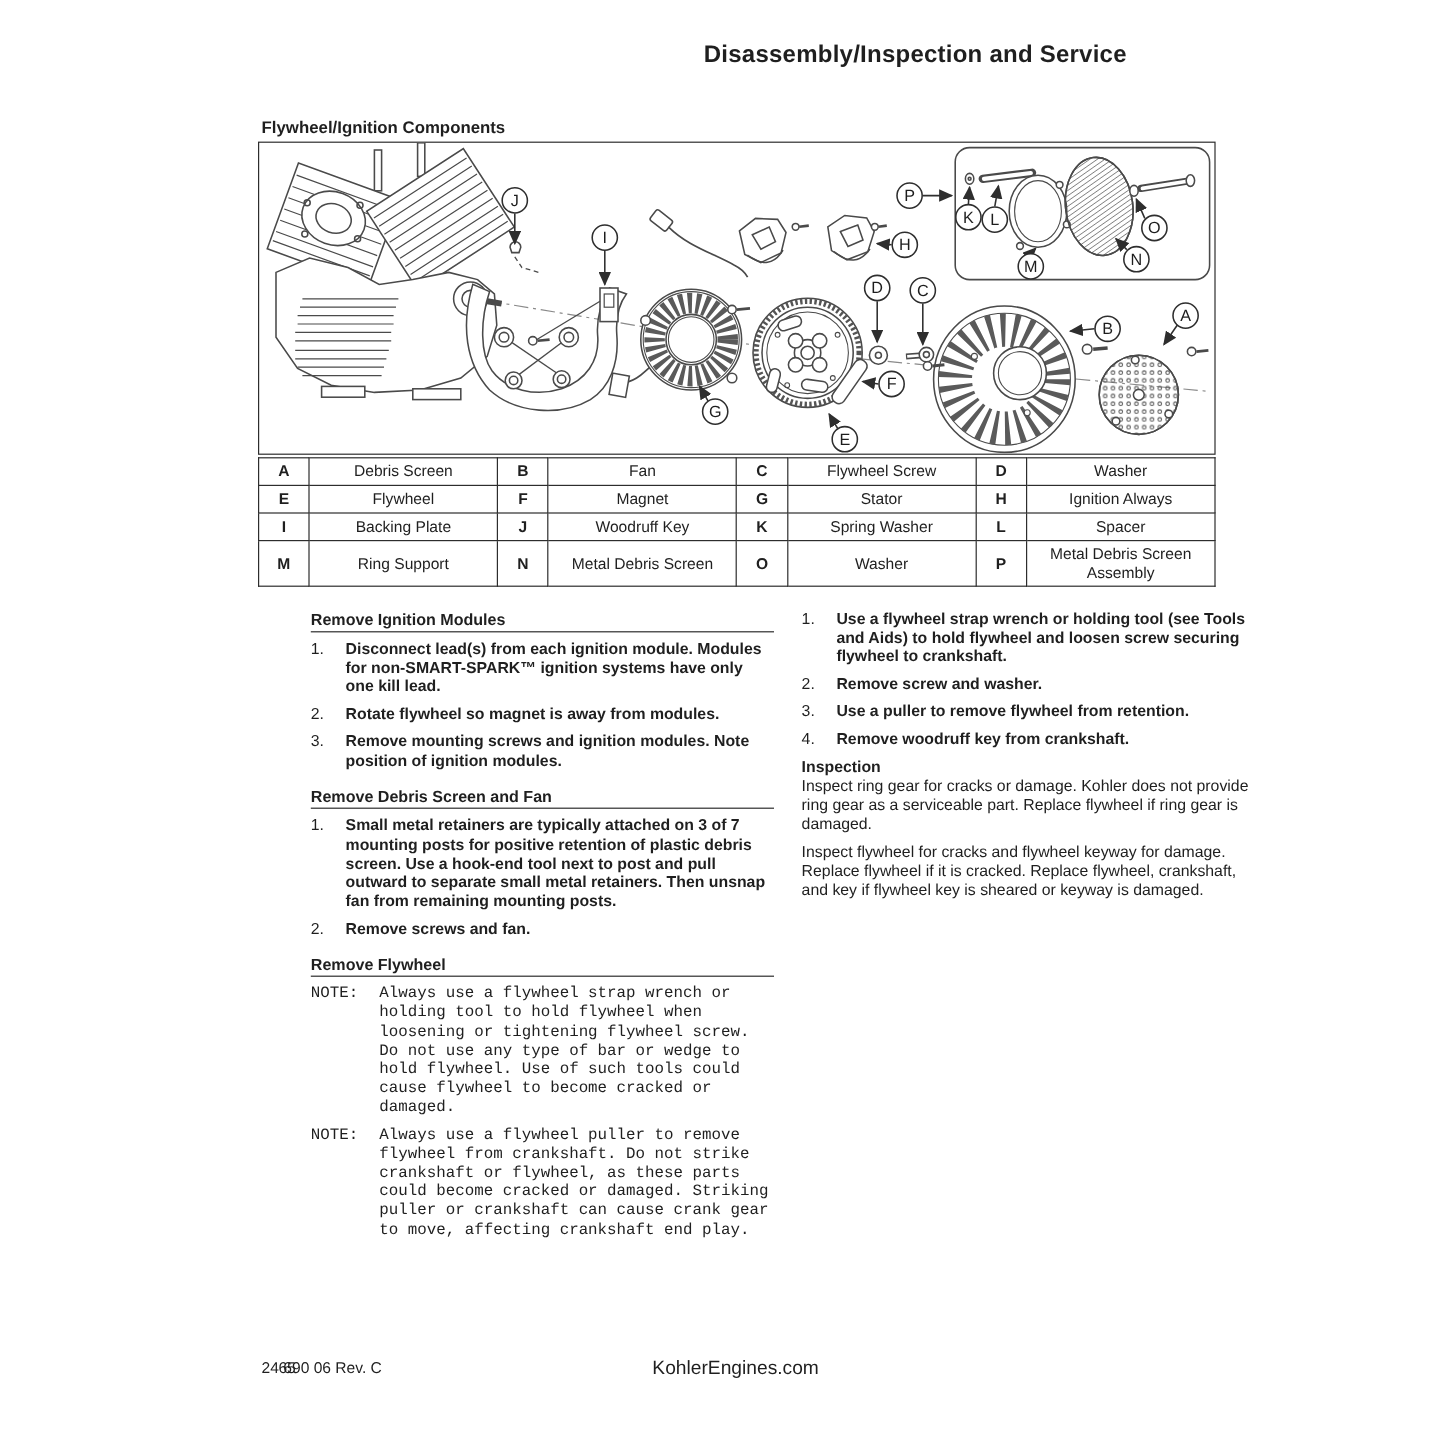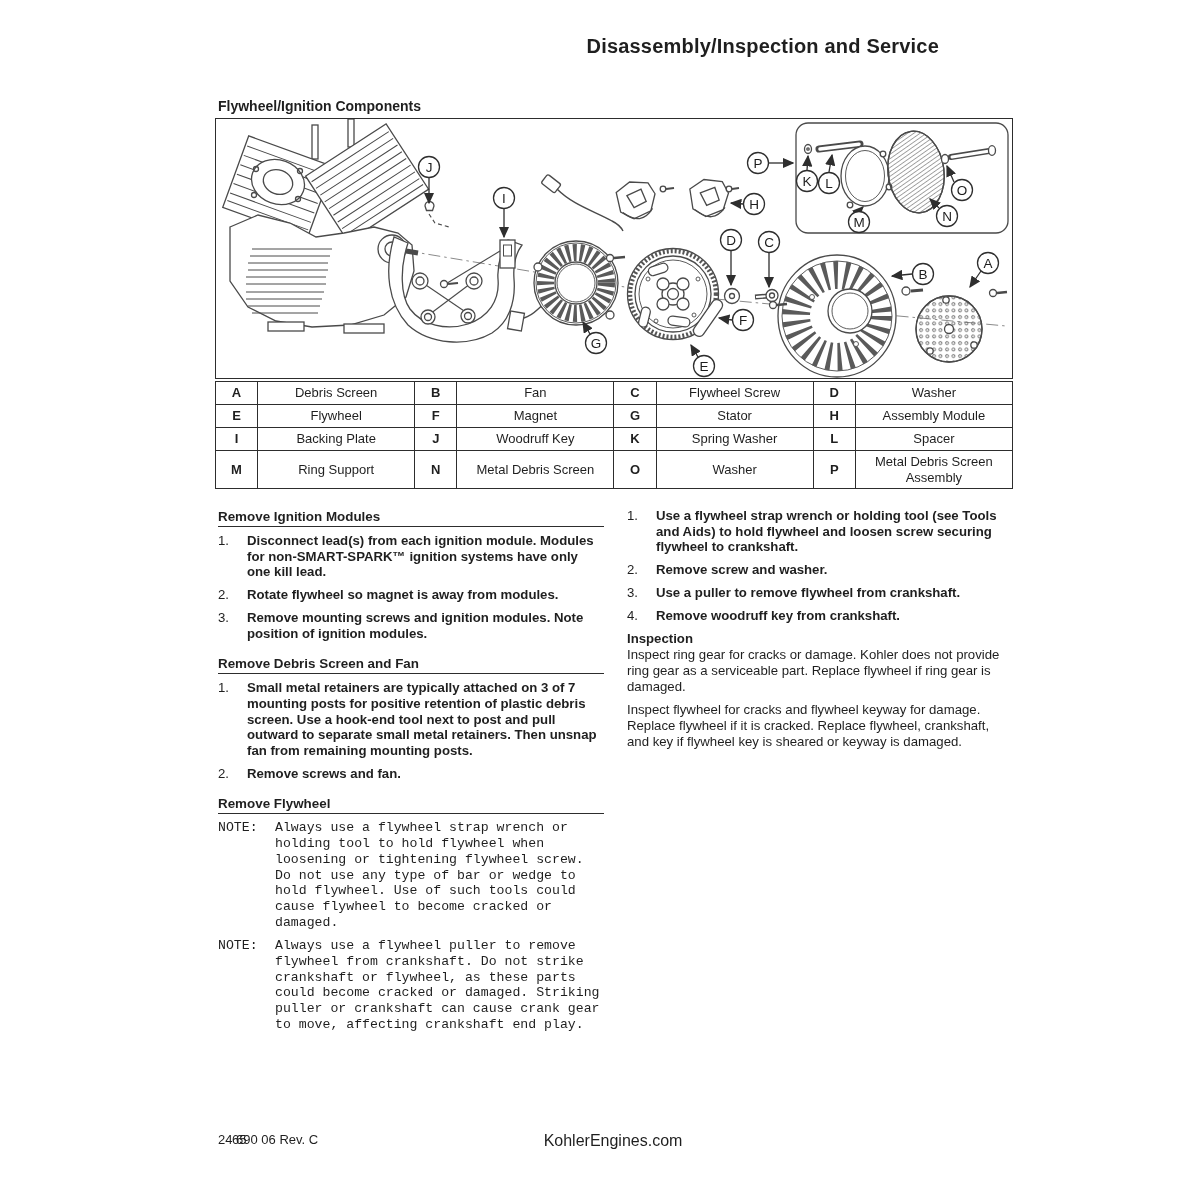--- a/index.html
+++ b/index.html
@@ -5,21 +5,21 @@
   html,body{margin:0;padding:0;background:#fff;}
   .page{position:relative;width:1128px;height:1200px;background:#fff;overflow:hidden;
         font-family:"Liberation Sans", sans-serif;color:#1f1f1f;}
   .doc-title{position:absolute;top:35px;right:189px;font-size:20px;font-weight:bold;letter-spacing:.2px;}
   .fig-title{position:absolute;left:218px;top:98px;font-size:14px;font-weight:bold;text-align:right;}
   .diagram-frame{position:absolute;left:215px;top:118px;width:796px;height:259px;border:1.4px solid #2d2d2d;background:#fff;}
   .diagram-frame svg{display:block;width:100%;height:100%;}
   table.parts{position:absolute;left:215px;top:381px;width:798px;border-collapse:collapse;table-layout:fixed;font-size:13px;}
   table.parts td{border:1.4px solid #2d2d2d;text-align:center;vertical-align:middle;padding:2px 4px;line-height:1.18;}
   table.parts td.k{font-weight:bold;}
-  .col{position:absolute;top:508px;font-size:13.2px;line-height:15.7px;}
+  .col{position:absolute;top:508px;font-size:13.2px;line-height:15.7px;margin-left:41px;}
   .col.left{left:218px;width:386px;}
   .col.right{left:627px;width:384px;}
   .sec-head{font-weight:bold;font-size:13.4px;line-height:17px;border-bottom:1.6px solid #2d2d2d;
             padding-bottom:1px;margin:0 0 6px 0;}
   .sec{margin-bottom:14px;}
   .li{display:flex;margin-bottom:7px;}
   .li .num{flex:0 0 29px;}
   .li .txt{flex:1;font-weight:bold;}
   .note{display:flex;margin-bottom:8px;font-family:Liberation Mono, monospace;}
   .note .nlab{flex:0 0 57px;}
@@ -327,21 +327,21 @@
       <td>Washer</td>
     </tr>
     <tr style="height:23px">
       <td class="k">E</td>
       <td>Flywheel</td>
       <td class="k">F</td>
       <td>Magnet</td>
       <td class="k">G</td>
       <td>Stator</td>
       <td class="k">H</td>
-      <td>Assembly Module</td>
+      <td>Ignition Always</td>
     </tr>
     <tr style="height:23px">
       <td class="k">I</td>
       <td>Backing Plate</td>
       <td class="k">J</td>
       <td>Woodruff Key</td>
       <td class="k">K</td>
       <td>Spring Washer</td>
       <td class="k">L</td>
       <td>Spacer</td>
@@ -403,21 +403,21 @@
     <div class="li">
       <span class="num">1.</span>
       <span class="txt">Use a flywheel strap wrench or holding tool (see Tools and Aids) to hold flywheel and loosen screw securing flywheel to crankshaft.</span>
     </div>
     <div class="li">
       <span class="num">2.</span>
       <span class="txt">Remove screw and washer.</span>
     </div>
     <div class="li">
       <span class="num">3.</span>
-      <span class="txt">Use a puller to remove flywheel from crankshaft.</span>
+      <span class="txt">Use a puller to remove flywheel from retention.</span>
     </div>
     <div class="li">
       <span class="num">4.</span>
       <span class="txt">Remove woodruff key from crankshaft.</span>
     </div>
     <div class="insp-head">Inspection</div>
     <p class="para">Inspect ring gear for cracks or damage. Kohler does not provide ring gear as a serviceable part. Replace flywheel if ring gear is damaged.</p>
     <p class="para">Inspect flywheel for cracks and flywheel keyway for damage. Replace flywheel if it is cracked. Replace flywheel, crankshaft, and key if flywheel key is sheared or keyway is damaged.</p>
   </div>
 

